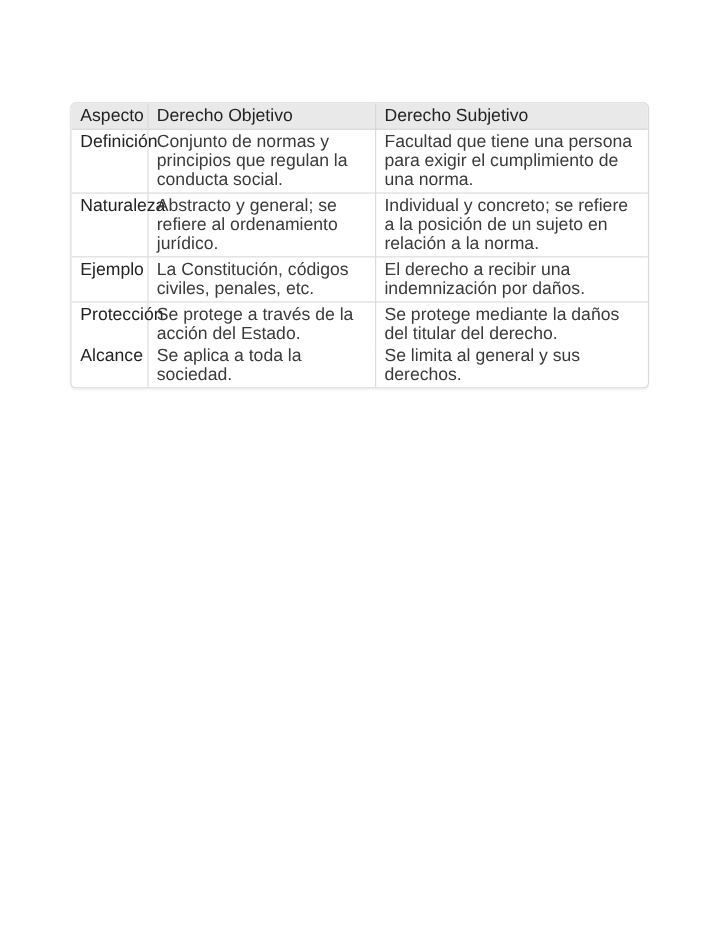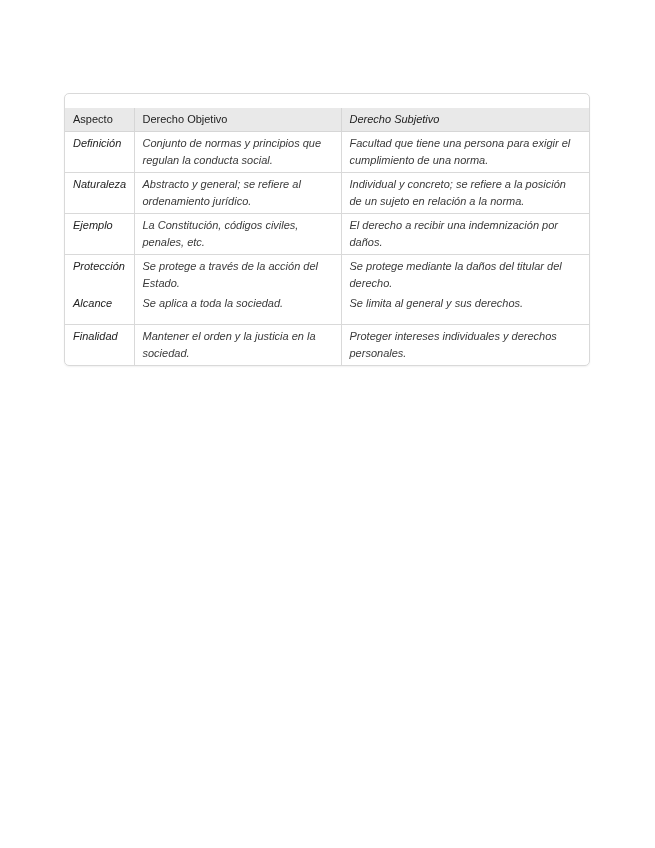--- a/index.html
+++ b/index.html
@@ -21,45 +21,43 @@
       width: 524px;
       border: 1px solid #d9d9d9;
       border-radius: 5px;
       overflow: hidden;
       box-shadow: 0 1px 2px rgba(0,0,0,0.06);
     }
     table {
       width: 100%;
       border-collapse: collapse;
       table-layout: fixed;
-      font-size: 11px;
+      font-size: 16px;
       line-height: 17px;
-      margin-top: 14px;
     }
     col.c1 { width: 69px; }
     col.c2 { width: 207px; }
     col.c3 { width: 248px; }
     th {
       background: #e9e9e9;
       font-weight: normal;
       text-align: left;
       color: #222;
       height: 23px;
       padding: 0 8px;
       border-right: 1px solid #d6d6d6;
       border-bottom: 1px solid #d6d6d6;
     }
-    th:last-child { border-right: none; font-style: italic; }
+    th:last-child { border-right: none; }
     td {
       vertical-align: top;
       padding: 3px 8px 3px 8px;
       border-right: 1px solid #d9d9d9;
       border-bottom: 1px solid #d9d9d9;
       color: #3a3a3a;
-      font-style: italic;
     }
     td:last-child { border-right: none; }
     td.aspect {
       color: #222;
       padding-left: 8px;
     }
     tr.row td { height: 34px; }
     tr.no-border td { border-bottom: none; }
     tr.tight td { padding-top: 0px; height: 26px; }
     tr:last-child td { border-bottom: none; }
@@ -100,20 +98,15 @@
       <tr class="row no-border">
         <td class="aspect">Protección</td>
         <td>Se protege a través de la acción del Estado.</td>
         <td>Se protege mediante la daños del titular del derecho.</td>
       </tr>
       <tr class="tight">
         <td class="aspect">Alcance</td>
         <td>Se aplica a toda la sociedad.</td>
         <td>Se limita al general y sus derechos.</td>
       </tr>
-      <tr class="row">
-        <td class="aspect">Finalidad</td>
-        <td>Mantener el orden y la justicia en la sociedad.</td>
-        <td>Proteger intereses individuales y derechos personales.</td>
-      </tr>
     </tbody>
   </table>
 </div>
 
 </body></html>

